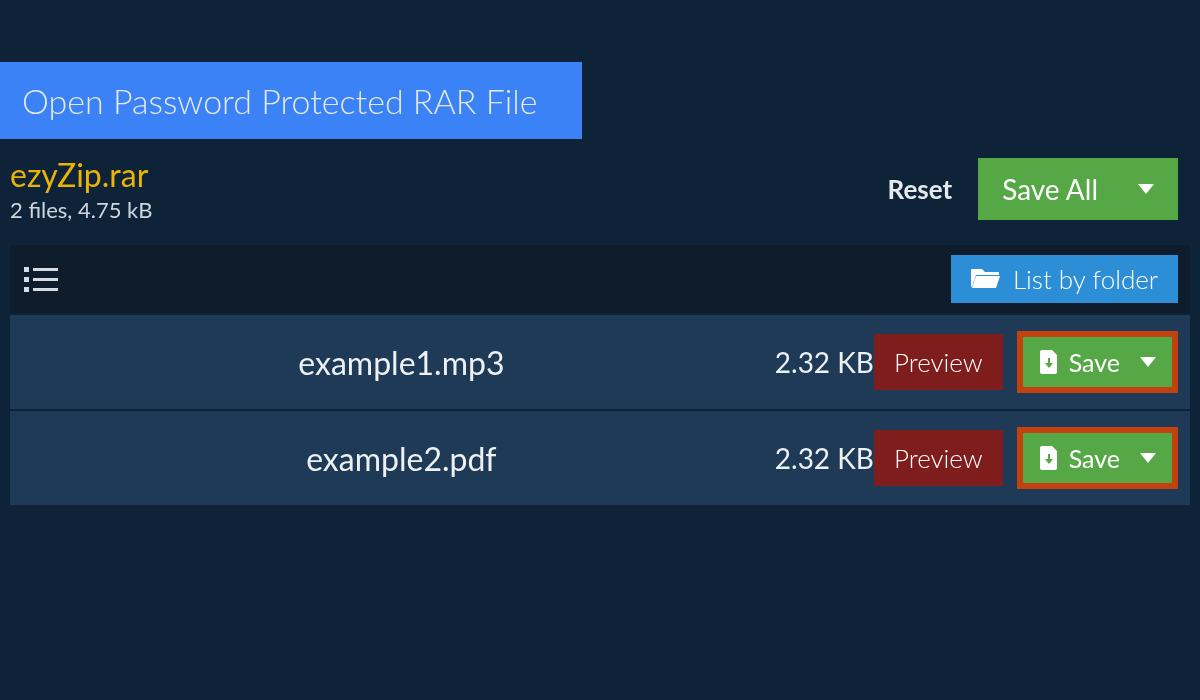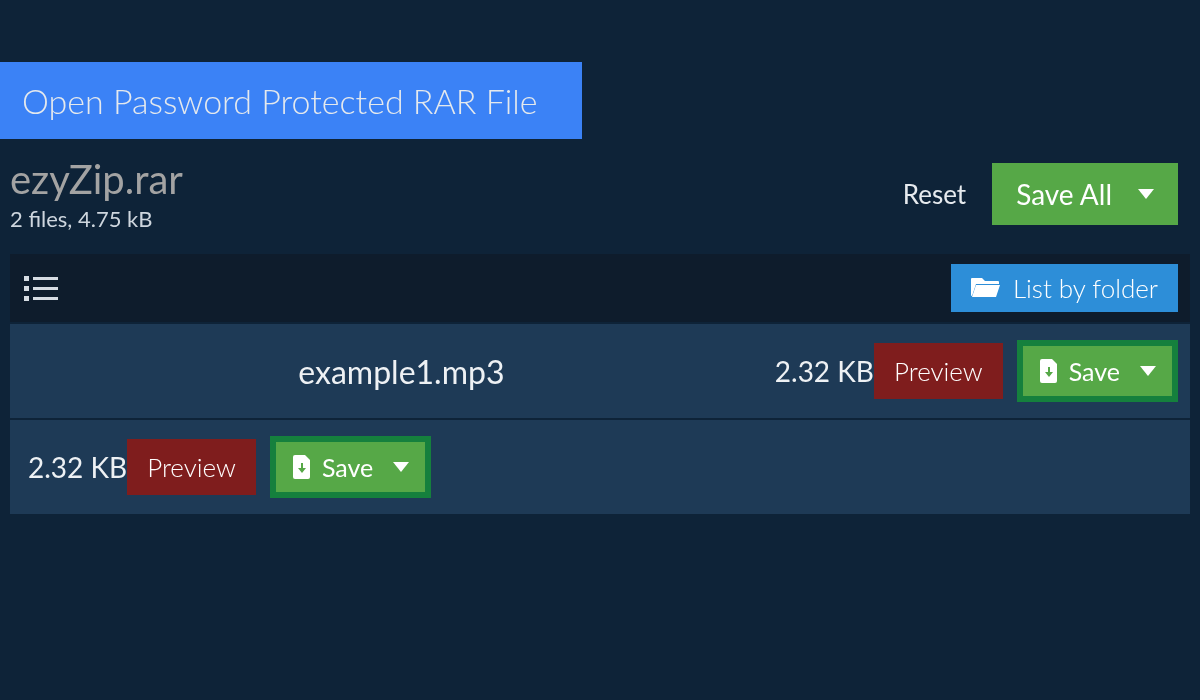--- a/index.html
+++ b/index.html
@@ -29,49 +29,49 @@
       display: flex;
       align-items: center;
       justify-content: space-between;
       padding: 16px 22px 16px 10px;
     }
     .info-left {
       display: flex;
       flex-direction: column;
     }
     .archive-name {
-      font-size: 40px;
+      font-size: 32px;
       font-weight: 400;
-      color: #a3a3a3;
+      color: #eab308;
     }
     .archive-meta {
       font-size: 22px;
       color: #ced6de;
       margin-top: 2px;
     }
     .info-actions {
       display: flex;
       align-items: center;
       gap: 26px;
     }
     .reset-link {
       font-size: 26px;
       color: #e6eaee;
       cursor: pointer;
-      font-weight: 400;
+      font-weight: 700;
     }
     .save-all-btn {
       background: #56a847;
       color: #fff;
       font-size: 28px;
       font-weight: 400;
       padding: 14px 24px;
       display: inline-flex;
       align-items: center;
-      gap: 26px;
+      gap: 40px;
       cursor: pointer;
     }
     .caret-down {
       width: 0; height: 0;
       border-left: 8px solid transparent;
       border-right: 8px solid transparent;
       border-top: 10px solid #fff;
     }
     .main-panel {
       margin: 6px 10px 0 10px;
@@ -116,21 +116,21 @@
     .preview-btn {
       background: #7f1d1d;
       color: #fff;
       font-size: 26px;
       font-weight: 300;
       padding: 12px 20px;
       cursor: pointer;
       margin-right: 14px;
     }
     .save-btn-wrap {
-      border: 6px solid #15803d;
+      border: 6px solid #c2410c;
       display: inline-flex;
     }
     .save-btn {
       background: #56a847;
       color: #fff;
       font-size: 25px;
       font-weight: 400;
       padding: 10px 16px;
       display: inline-flex;
       align-items: center;
@@ -205,20 +205,21 @@
               <path d="M9 8 h2 v5 h3 l-4 5 -4 -5 h3 z" fill="#56a847"></path>
             </svg>
           </span>
           <span>Save</span>
           <span class="caret-down"></span>
         </div>
       </div>
     </div>
 
     <div class="file-row">
+      <div class="file-name">example2.pdf</div>
       <div class="file-size">2.32 KB</div>
       <div class="preview-btn">
         <span>Preview</span>
       </div>
       <div class="save-btn-wrap">
         <div class="save-btn">
           <span class="dl-icon">
             <svg width="20" height="24" viewBox="0 0 20 24">
               <path d="M3 0 h10 l5 5 v17 a2 2 0 0 1 -2 2 H3 a2 2 0 0 1 -2 -2 V2 a2 2 0 0 1 2 -2 z" fill="#fff"></path>
               <path d="M9 8 h2 v5 h3 l-4 5 -4 -5 h3 z" fill="#56a847"></path>

